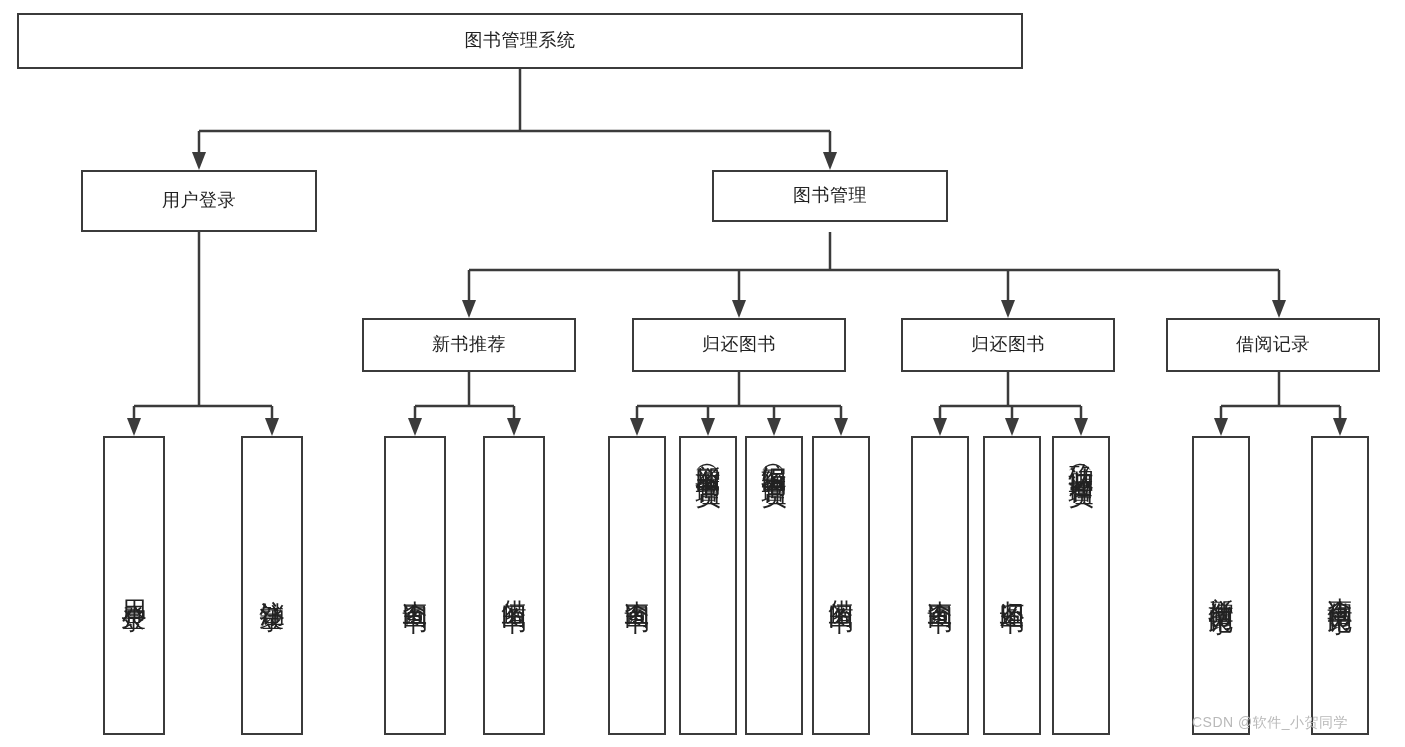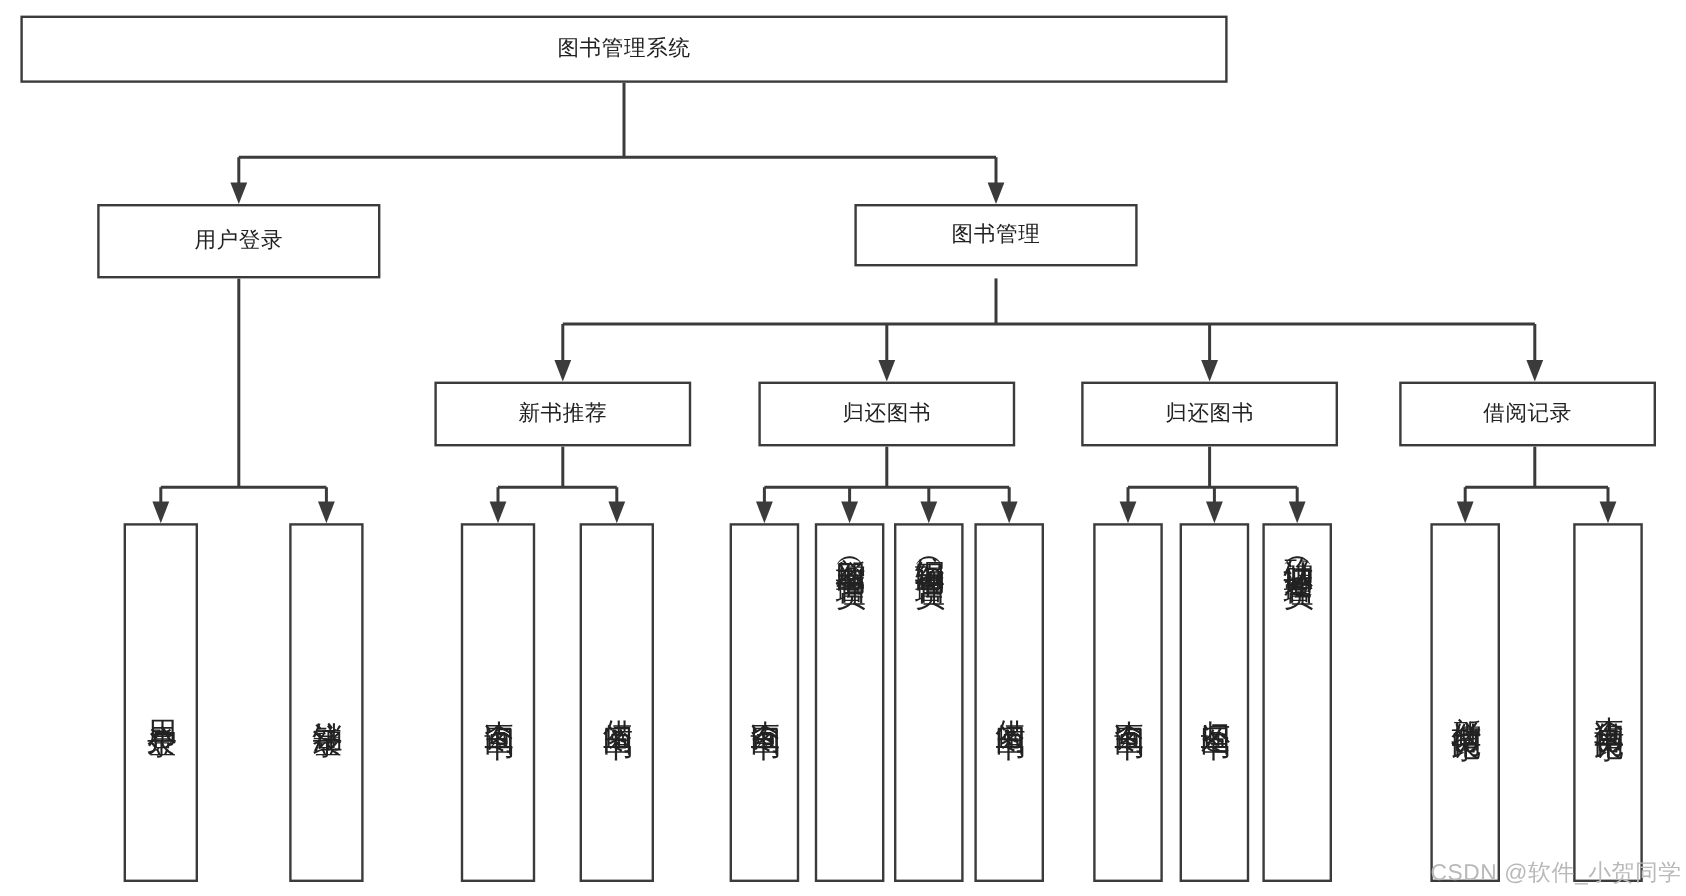--- a/index.html
+++ b/index.html
@@ -56,21 +56,21 @@
   .vwrap {
     width: 100%;
     height: 100%;
     display: flex;
     justify-content: center;
   }
   .vwrap.center { align-items: center; }
   .vwrap.top { align-items: flex-start; }
   .watermark {
     position: absolute;
-    font-size: 19px;
+    font-size: 14px;
     color: #b9b9b9;
     white-space: nowrap;
     letter-spacing: 0.5px;
   }
 </style>
 </head>
 <body>
 
 <div id="canvas">
   <svg id="wires" viewBox="0 0 1405 747">

